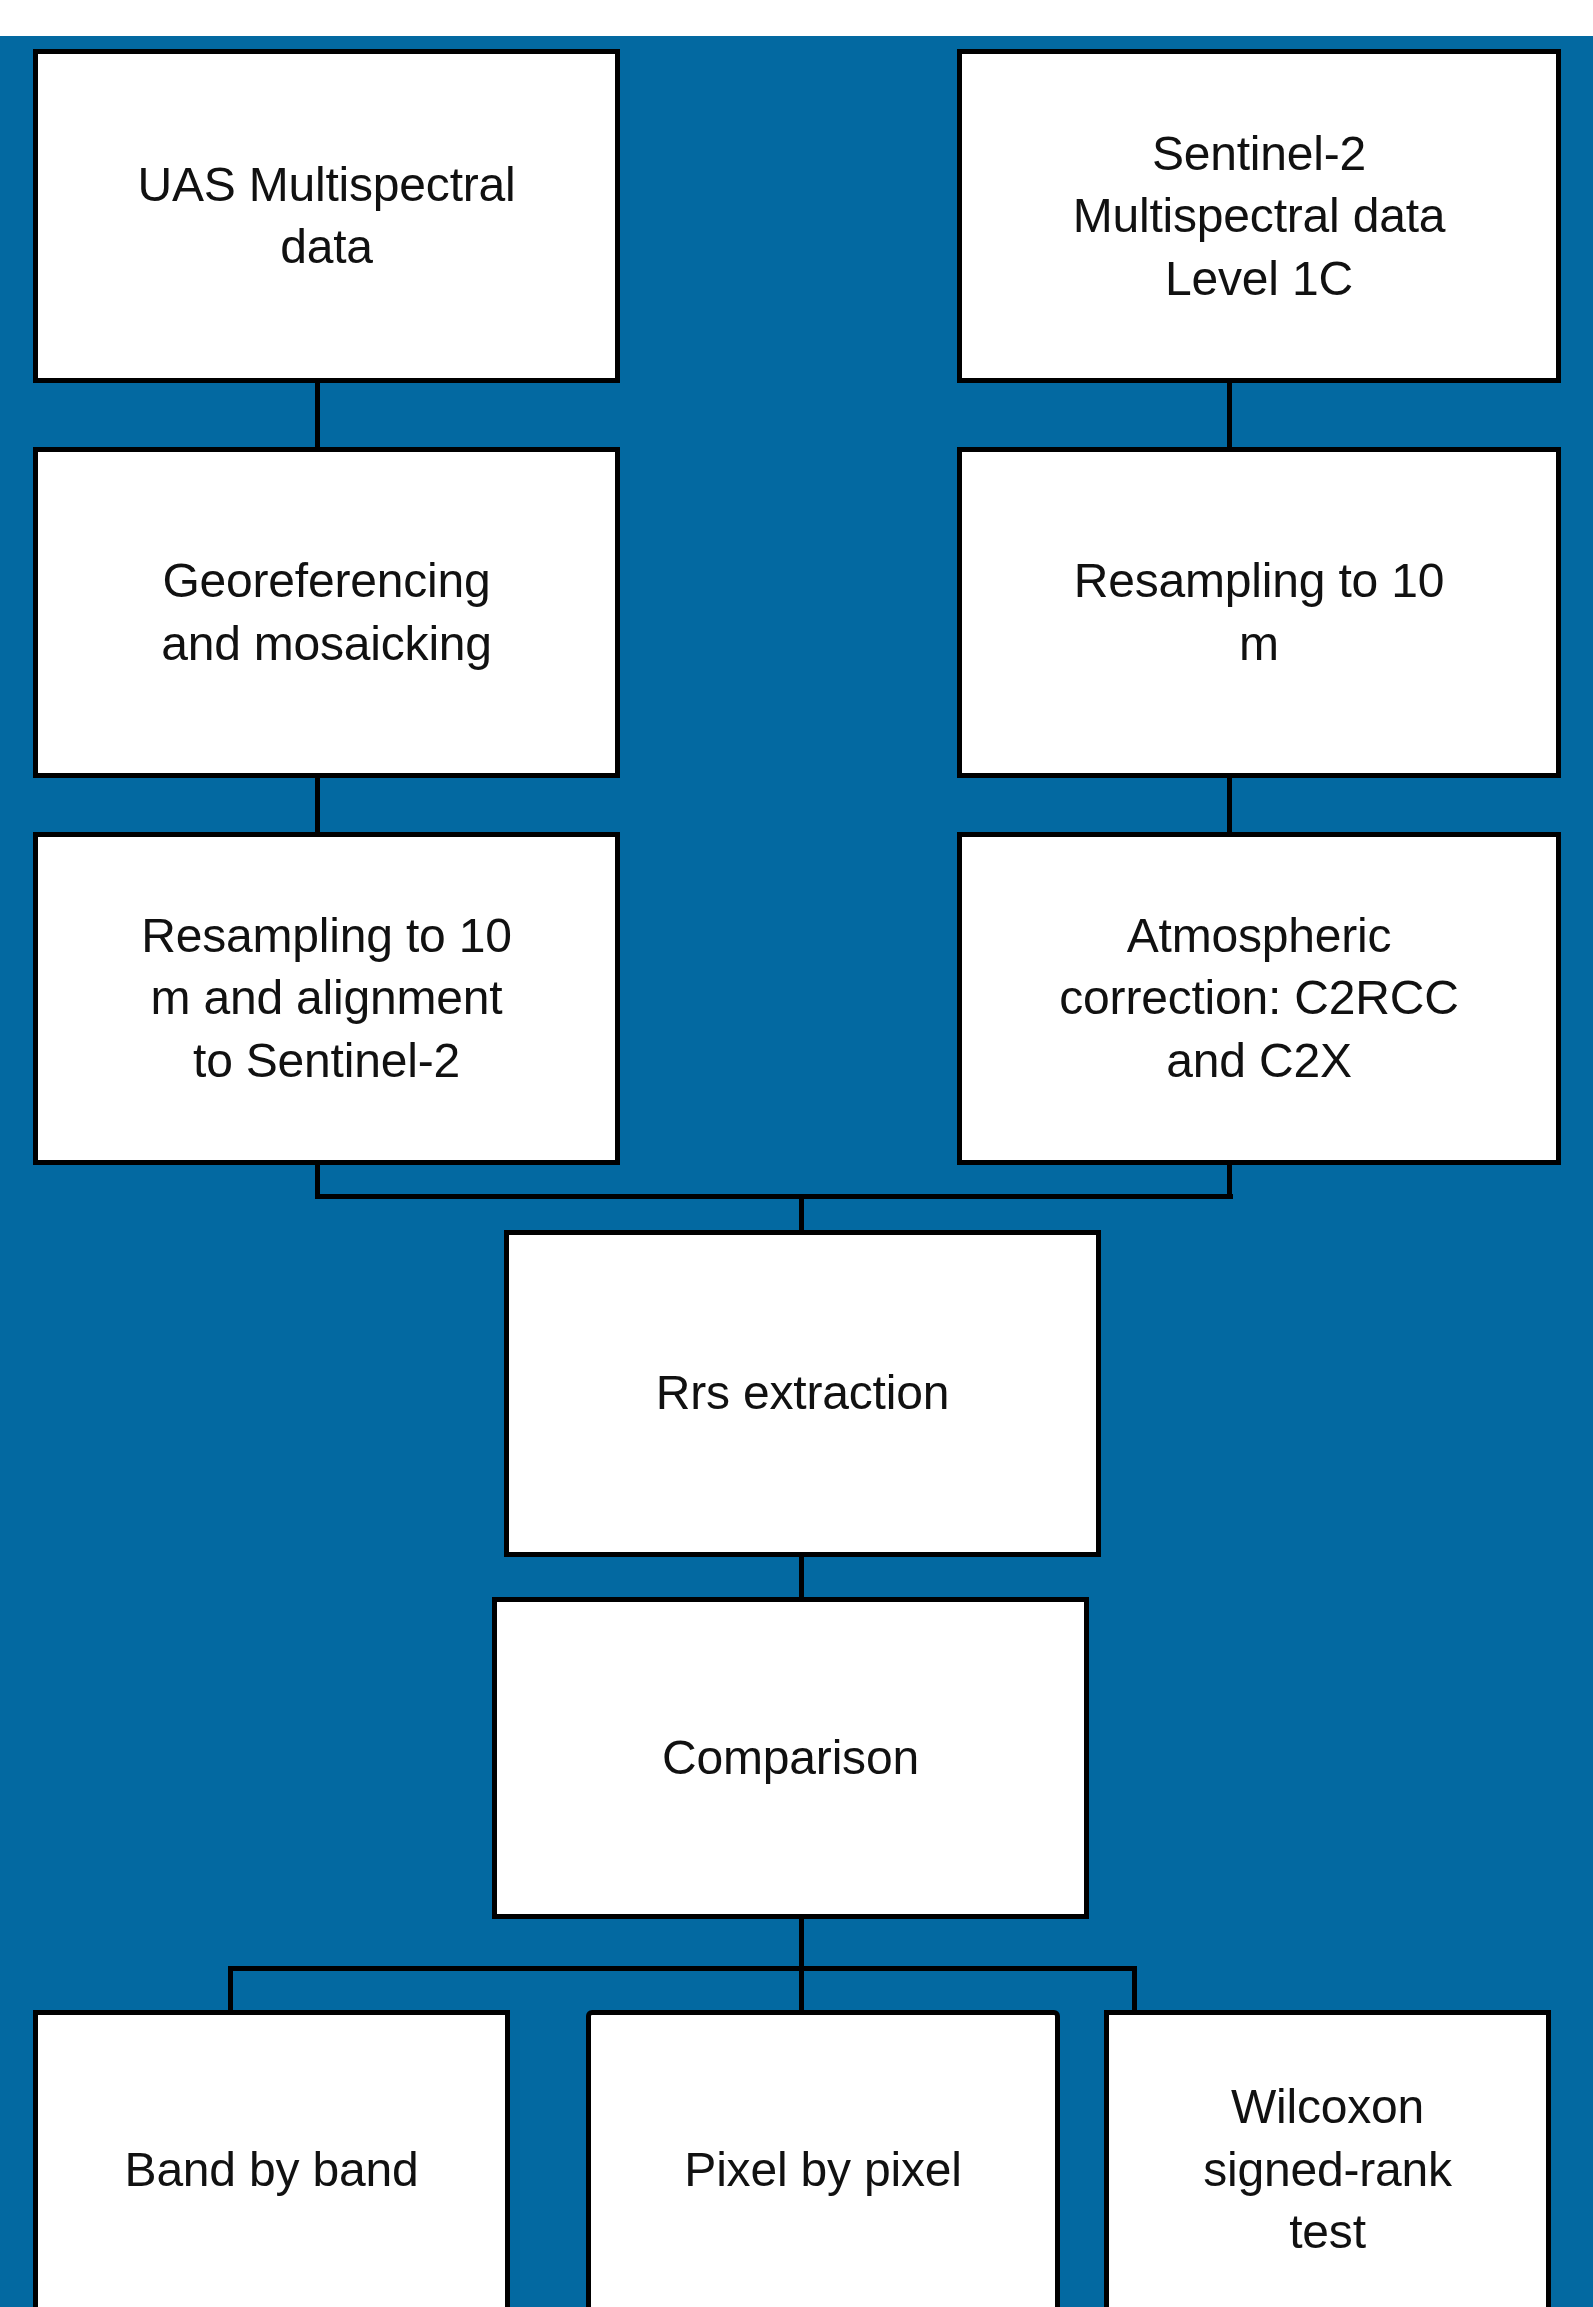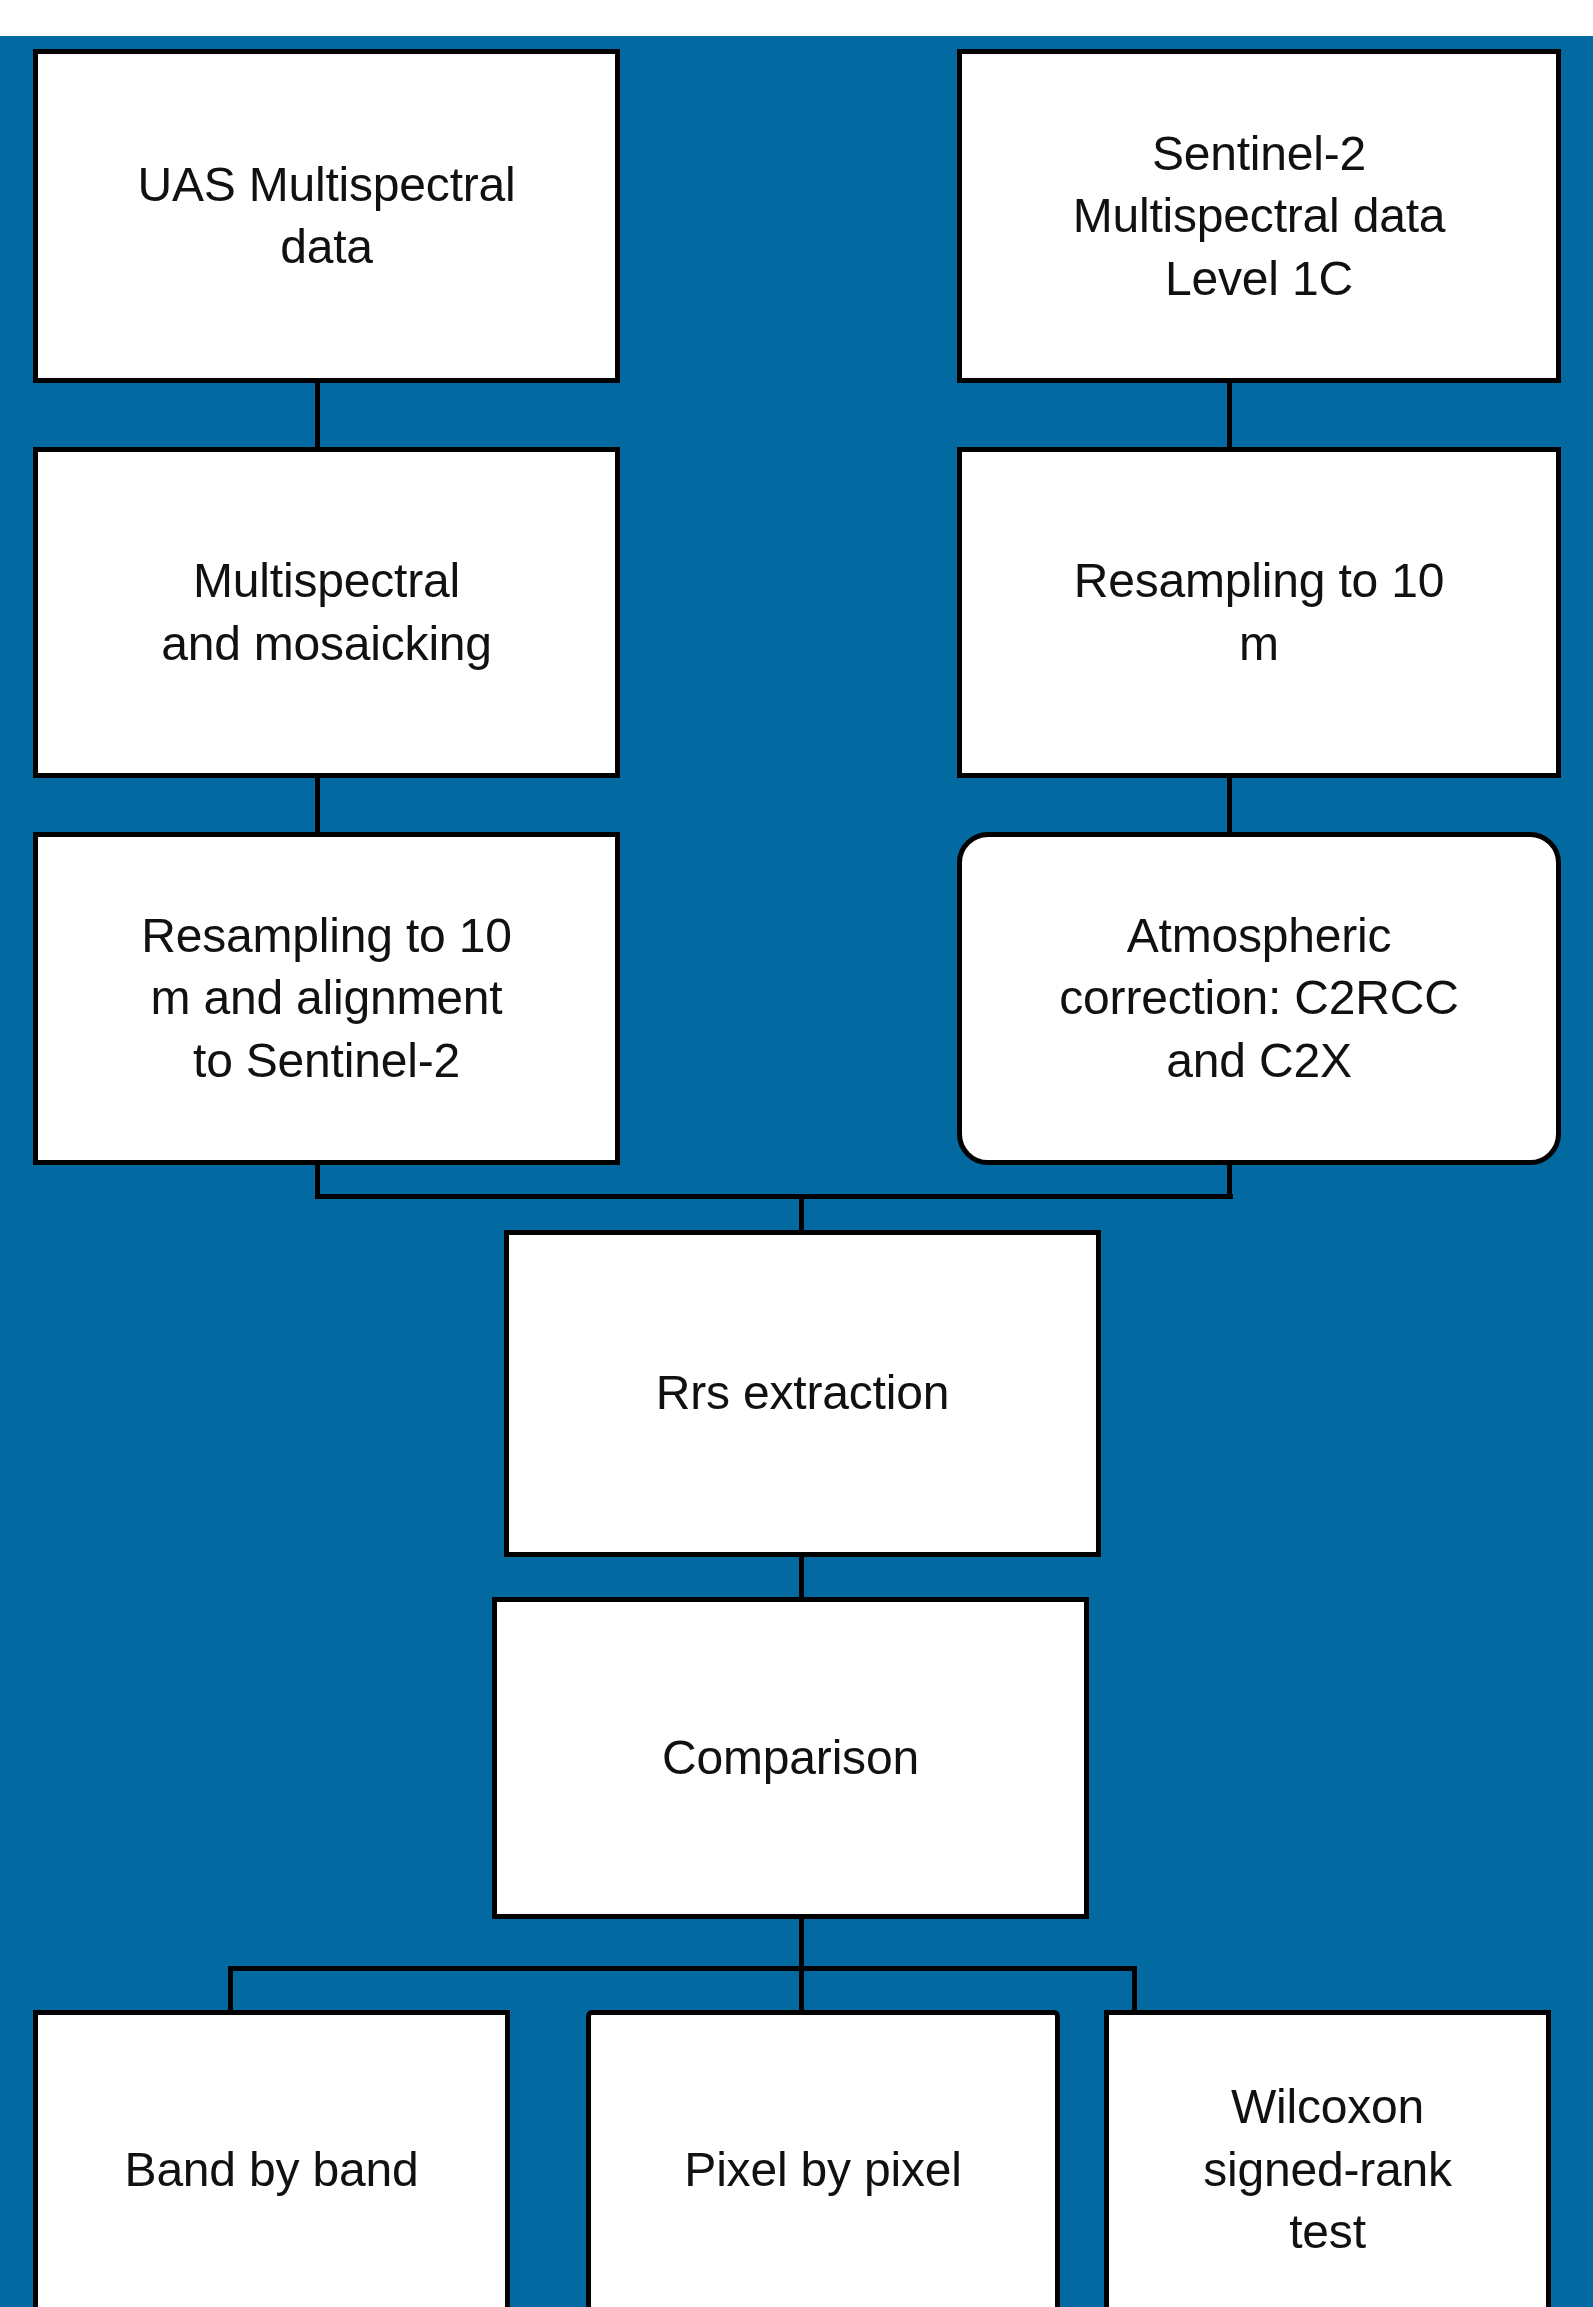--- a/index.html
+++ b/index.html
@@ -55,40 +55,40 @@
     <span class="label">Sentinel-2
 Multispectral data
 Level 1C</span>
   </div>
 
   <div class="conn v" style="left:315px; top:345px; height:68px;"></div>
 
   <div class="conn v" style="left:1227px; top:345px; height:68px;"></div>
 
   <div class="node" style="left:33px; top:411px; width:587px; height:331px;">
-    <span class="label">Multispectral
+    <span class="label">Georeferencing
 and mosaicking</span>
   </div>
 
   <div class="node" style="left:957px; top:411px; width:604px; height:331px;">
     <span class="label">Resampling to 10
 m</span>
   </div>
 
   <div class="conn v" style="left:315px; top:741px; height:57px;"></div>
 
   <div class="conn v" style="left:1227px; top:741px; height:57px;"></div>
 
   <div class="node" style="left:33px; top:796px; width:587px; height:333px;">
     <span class="label">Resampling to 10
 m and alignment
 to Sentinel-2</span>
   </div>
 
-  <div class="node" style="left:957px; top:796px; width:604px; height:333px;border-radius:31px;">
+  <div class="node" style="left:957px; top:796px; width:604px; height:333px;">
     <span class="label">Atmospheric
 correction: C2RCC
 and C2X</span>
   </div>
 
   <div class="conn v" style="left:315px; top:1127px; height:36px;"></div>
   <div class="conn v" style="left:1227px; top:1127px; height:36px;"></div>
   <div class="conn h" style="left:315px; top:1158px; width:918px;"></div>
   <div class="conn v" style="left:799px; top:1158px; height:41px;"></div>
 

